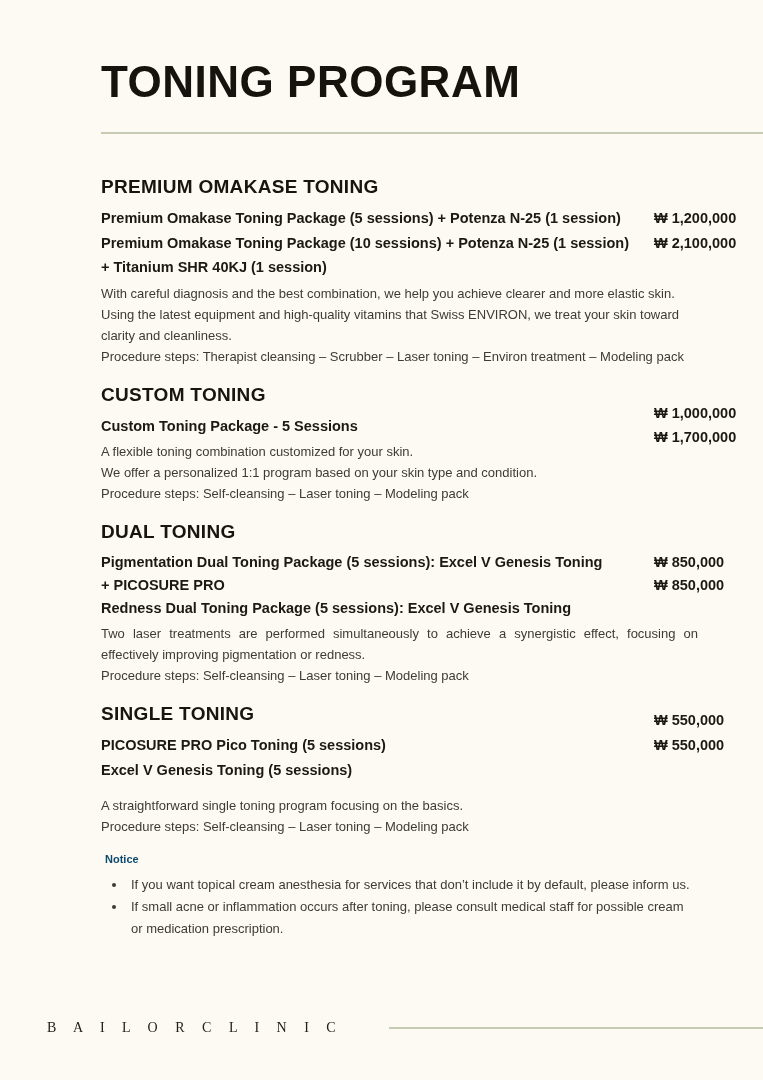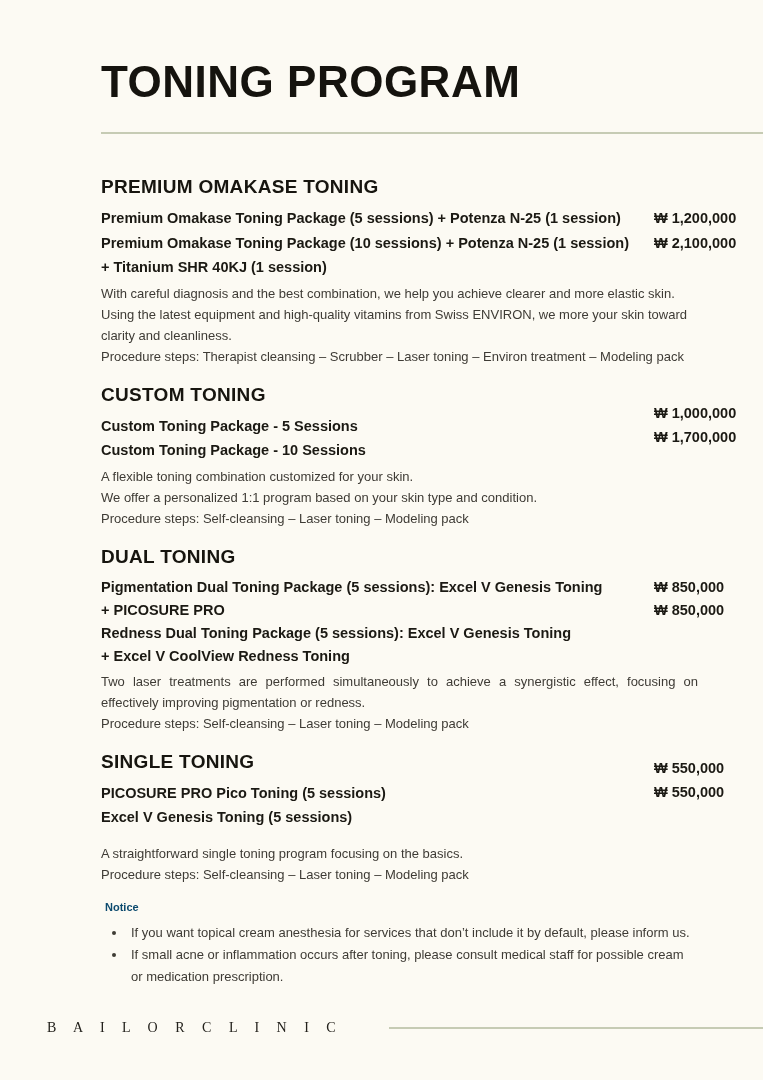--- a/index.html
+++ b/index.html
@@ -134,49 +134,47 @@
       <p class="item">Premium Omakase Toning Package (5 sessions) + Potenza N-25 (1 session)</p>
       <p class="item">Premium Omakase Toning Package (10 sessions) + Potenza N-25 (1 session)</p>
       <p class="item">+ Titanium SHR 40KJ (1 session)</p>
     </div>
     <div class="prices">
       <p class="price">₩ 1,200,000</p>
       <p class="price">₩ 2,100,000</p>
     </div>
     <div class="desc">
       <p>With careful diagnosis and the best combination, we help you achieve clearer and more elastic skin.</p>
-      <p>Using the latest equipment and high-quality vitamins from Swiss ENVIRON, we more your skin toward clarity and cleanliness.</p>
+      <p>Using the latest equipment and high-quality vitamins that Swiss ENVIRON, we treat your skin toward clarity and cleanliness.</p>
       <p>Procedure steps: Therapist cleansing – Scrubber – Laser toning – Environ treatment – Modeling pack</p>
     </div>
   </section>
 
   <section class="menu-section s-custom">
     <h2 class="section-heading">CUSTOM TONING</h2>
     <div class="rows">
       <p class="item">Custom Toning Package - 5 Sessions</p>
-      <p class="item">Custom Toning Package - 10 Sessions</p>
     </div>
     <div class="prices">
       <p class="price">₩ 1,000,000</p>
       <p class="price">₩ 1,700,000</p>
     </div>
     <div class="desc">
       <p>A flexible toning combination customized for your skin.</p>
       <p>We offer a personalized 1:1 program based on your skin type and condition.</p>
       <p>Procedure steps: Self-cleansing – Laser toning – Modeling pack</p>
     </div>
   </section>
 
   <section class="menu-section s-dual">
     <h2 class="section-heading">DUAL TONING</h2>
     <div class="rows">
       <p class="item">Pigmentation Dual Toning Package (5 sessions): Excel V Genesis Toning</p>
       <p class="item">+ PICOSURE PRO</p>
       <p class="item">Redness Dual Toning Package (5 sessions): Excel V Genesis Toning</p>
-      <p class="item">+ Excel V CoolView Redness Toning</p>
     </div>
     <div class="prices">
       <p class="price">₩ 850,000</p>
       <p class="price">₩ 850,000</p>
     </div>
     <div class="desc">
       <p class="justify">Two laser treatments are performed simultaneously to achieve a synergistic effect, focusing on effectively improving pigmentation or redness.</p>
       <p>Procedure steps: Self-cleansing – Laser toning – Modeling pack</p>
     </div>
   </section>

